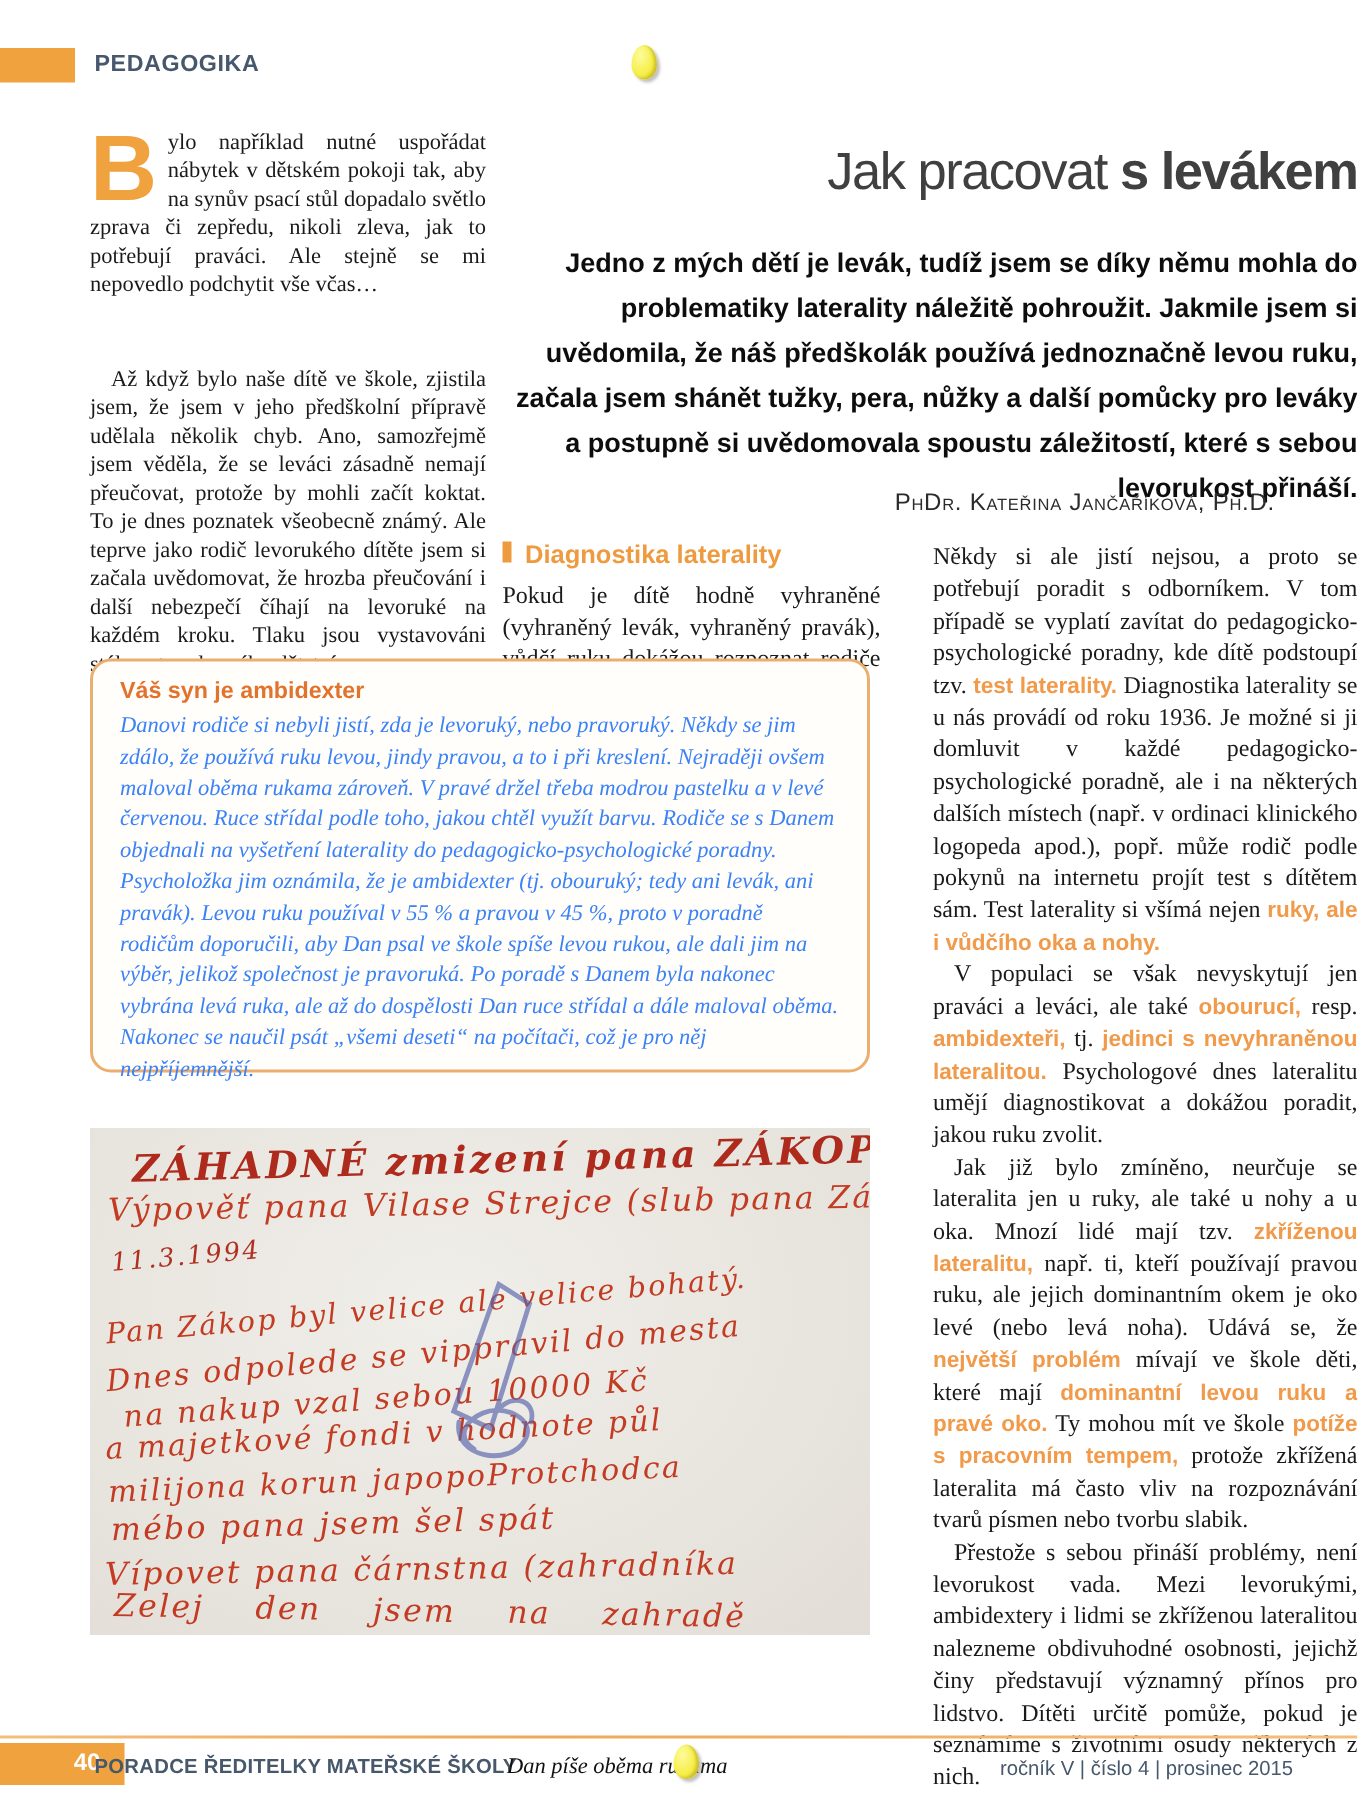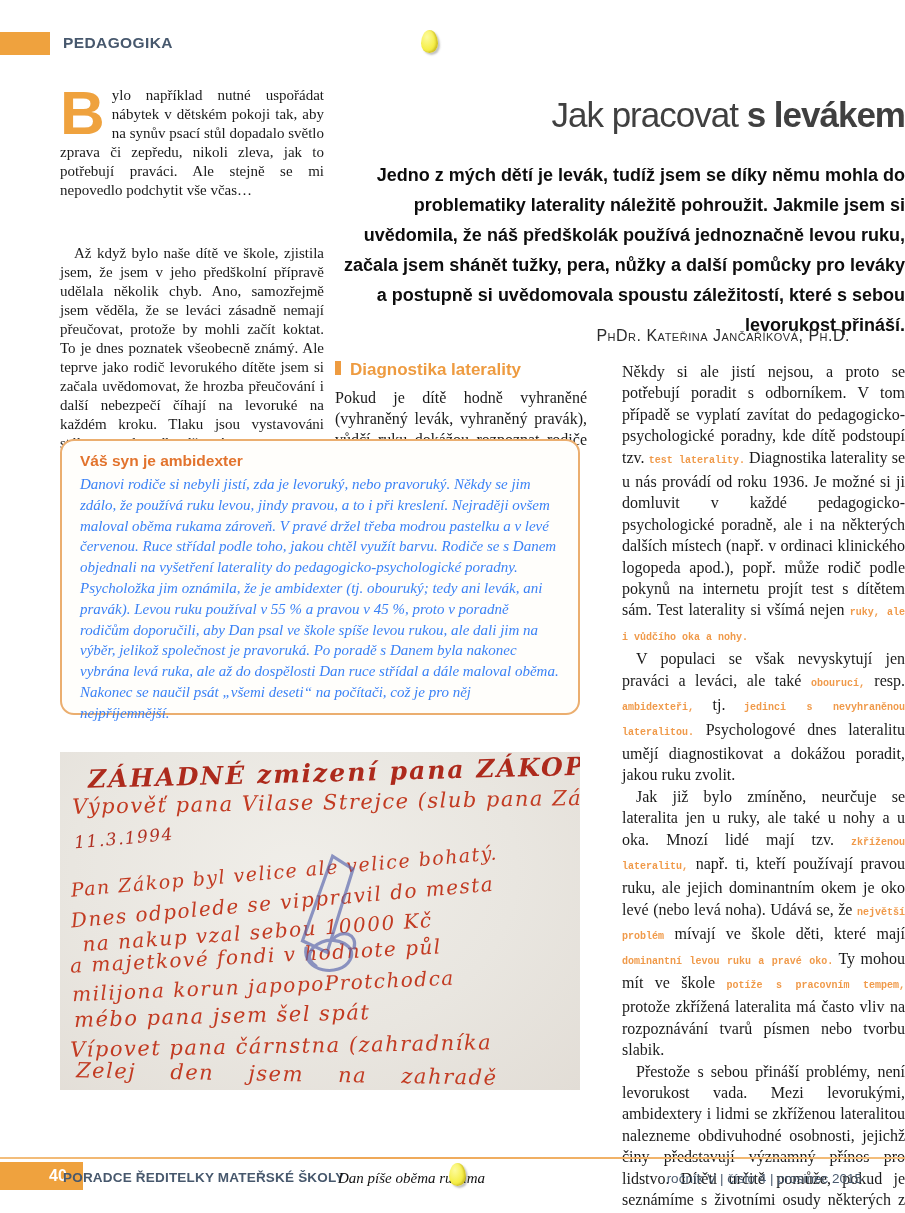--- a/index.html
+++ b/index.html
@@ -41,21 +41,21 @@
   
   .diag-head{left:335px;top:360px;width:260px;font-family:"Liberation Sans",sans-serif;
              font-weight:bold;font-size:17px;color:#EE9B40;}
   .diag-bar{display:inline-block;width:6px;height:14px;background:#EE9B40;margin-right:9px;}
   .diag-body{left:335px;top:387px;width:252px;font-size:16px;line-height:21px;text-align:justify;}
 
   
   .right-col{left:622px;top:361px;width:283px;font-size:16px;line-height:21.4px;text-align:justify;}
   .right-col p{margin:0;}
   .right-col p + p{text-indent:14px;}
-  .hl{color:#F09A4A;font-weight:bold;font-family:Liberation Mono, monospace;font-size:10px;}
+  .hl{color:#F09A4A;font-weight:bold;font-family:Liberation Sans, sans-serif;font-size:15px;}
 
   
   .amb-box{left:60px;top:439px;width:520px;height:276px;box-sizing:border-box;
            border:2px solid #EBAE6F;border-radius:14px;background:#fffefb;
            padding:11px 18px 10px 18px;}
   .amb-title{font-family:"Liberation Sans",sans-serif;font-weight:bold;
              font-size:15.5px;color:#E2732D;margin:0 0 4px 0;}
   .amb-body{font-style:italic;font-size:15px;line-height:20.8px;color:#3b82f6;margin:0;}
 
   

